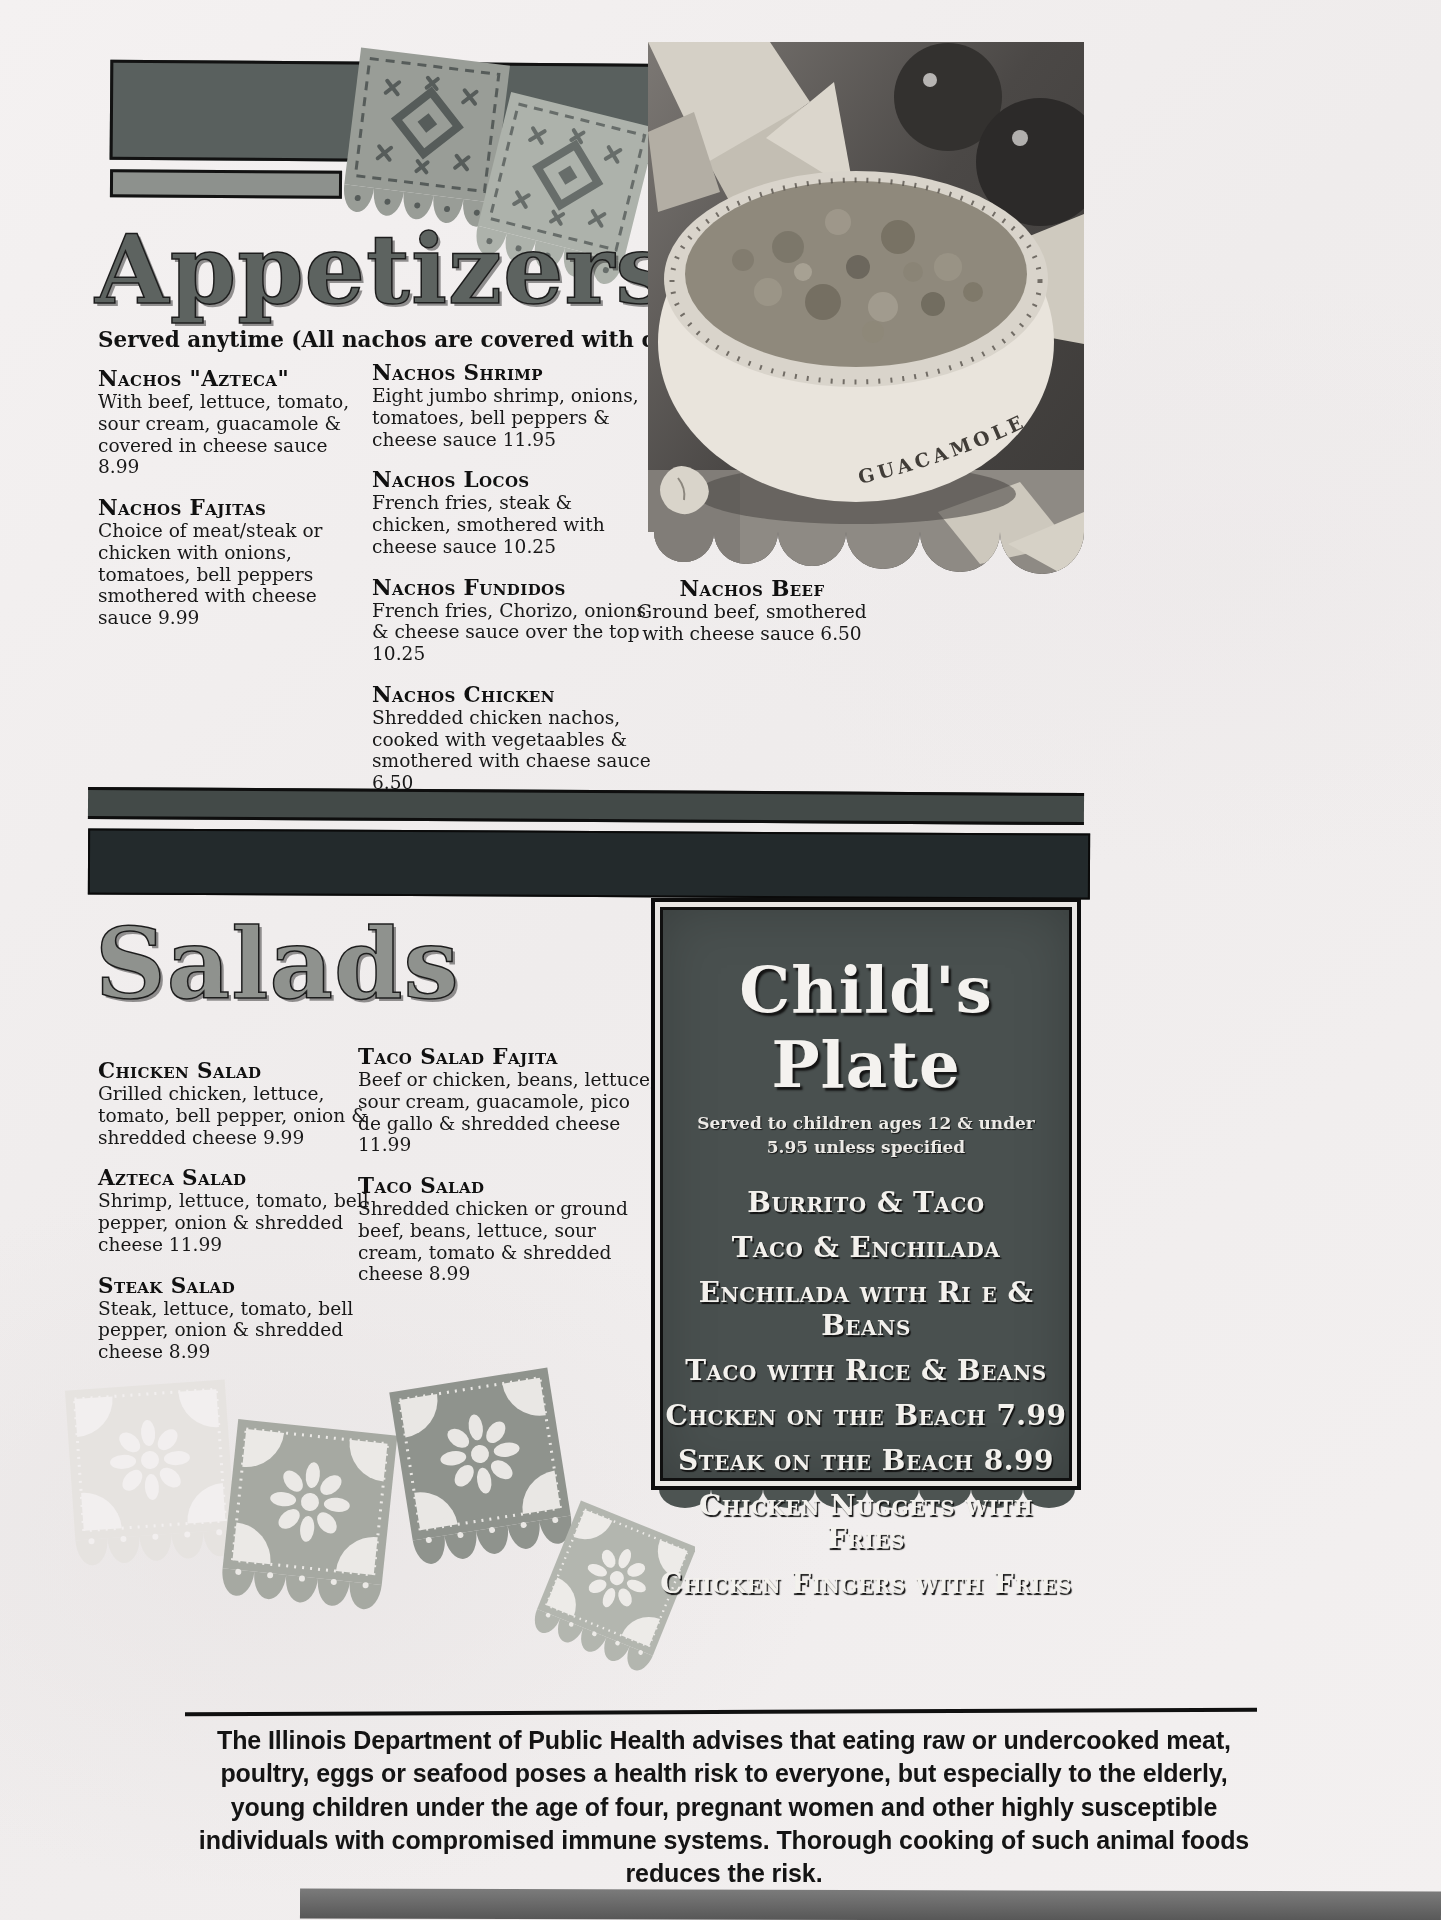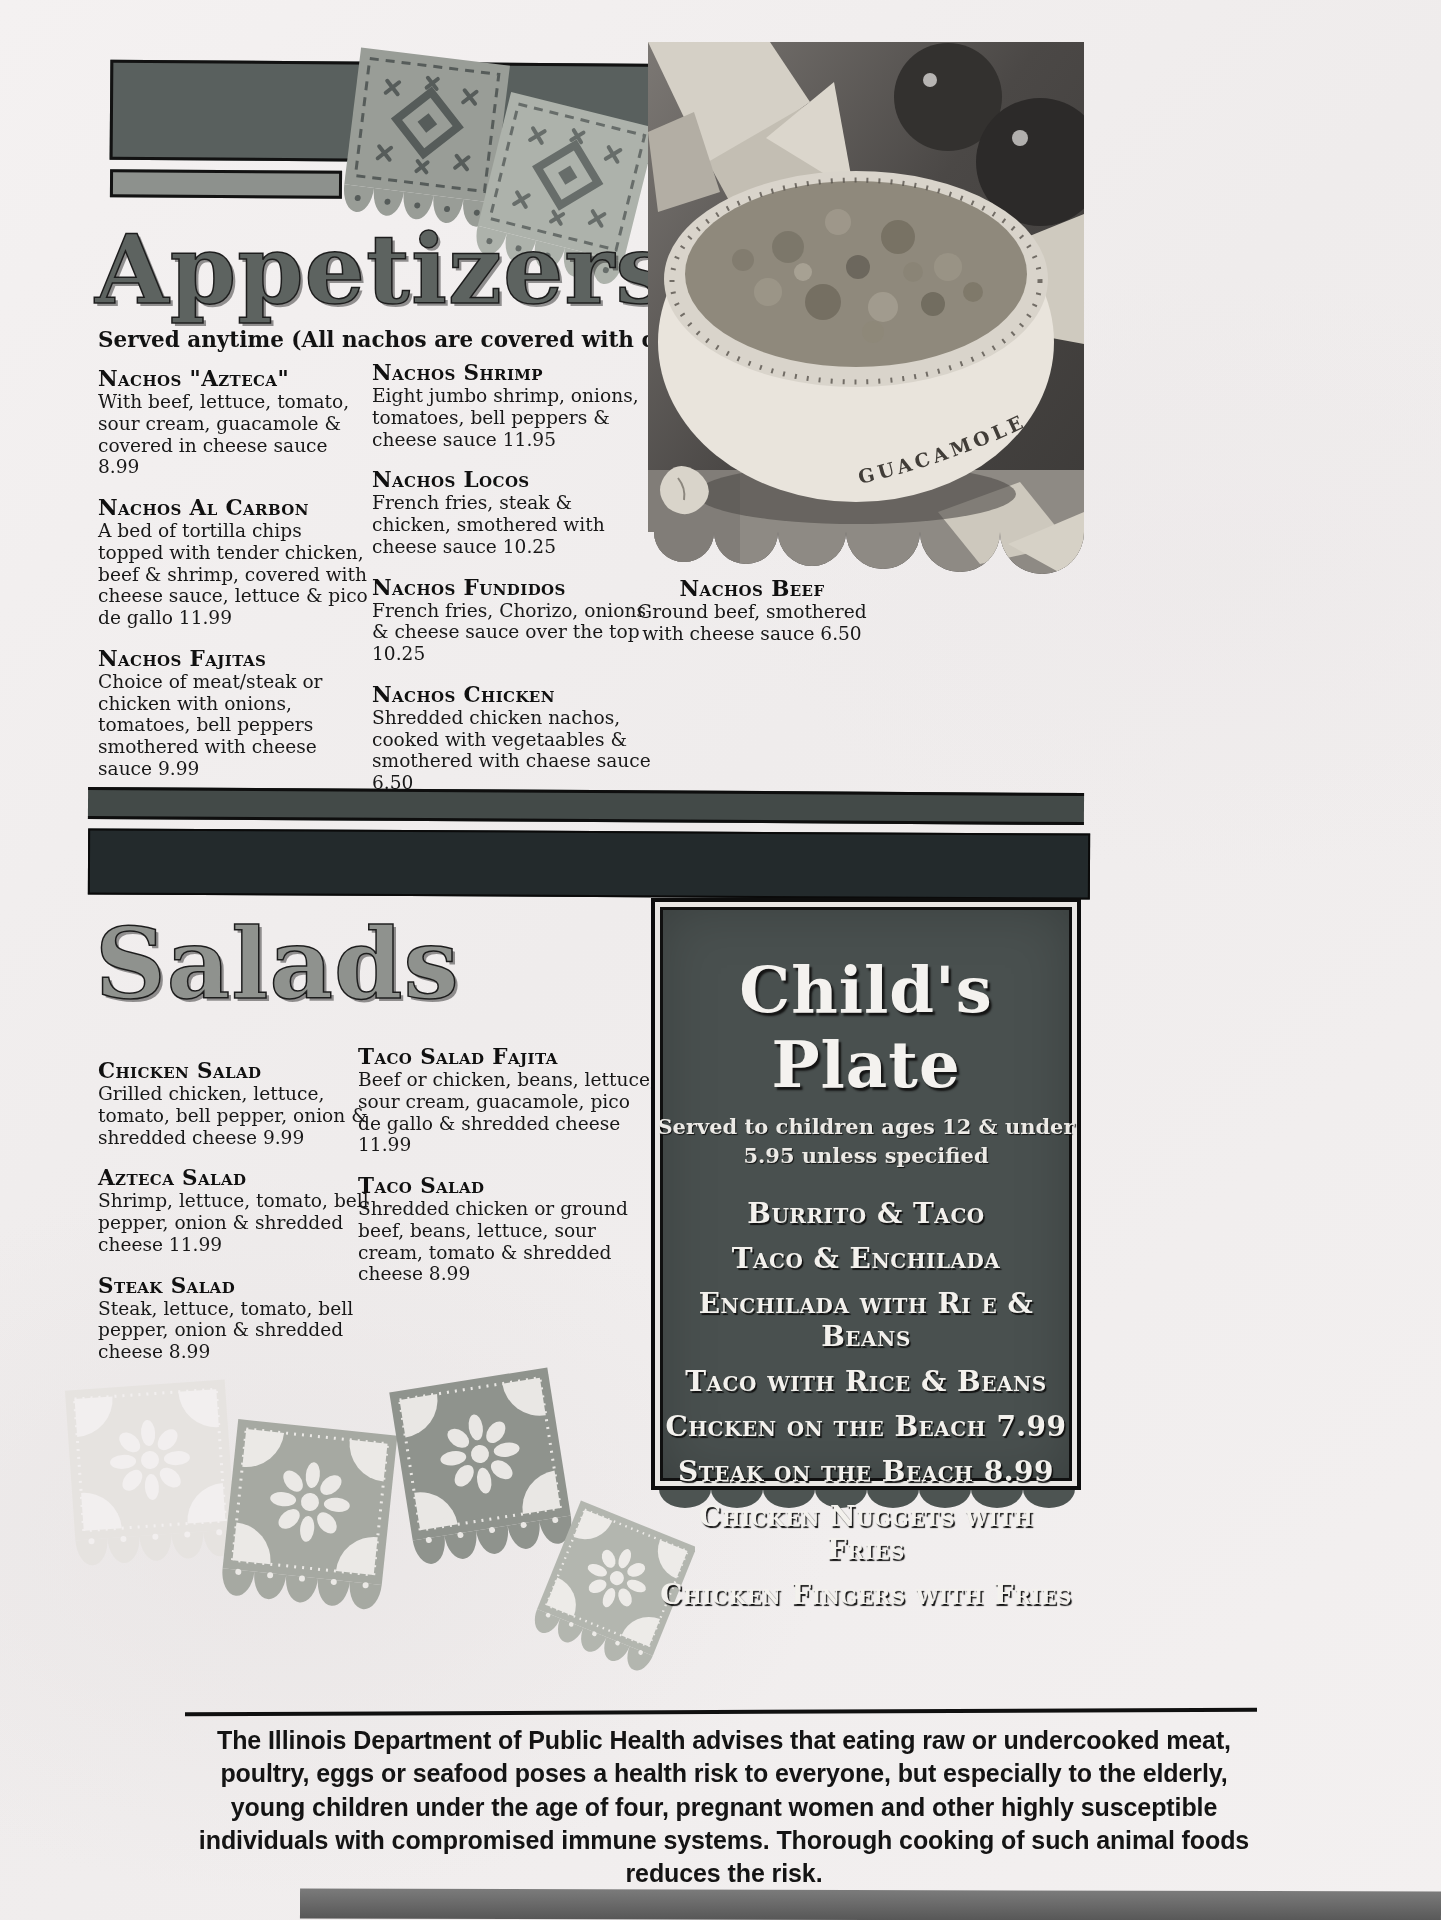--- a/index.html
+++ b/index.html
@@ -40,21 +40,21 @@
      border-top:3px solid #0e0e0e;border-bottom:3px solid #0e0e0e;transform:rotate(.35deg);}
   .divider-thick{left:88px;top:831px;width:998px;height:62px;background:var(--band_dark,#232a2c);
      border:2px solid #0a0a0a;transform:rotate(.3deg);}
   
   .childbox{left:651px;top:898px;width:430px;height:592px;background:var(--panel_bg,#49504f);
     border:4px solid #0d0d0d;box-sizing:border-box;z-index:4;
     box-shadow:inset 0 0 0 5px #e9e7e4, inset 0 0 0 8px #101010, inset 0 0 60px rgba(0,0,0,.25);
     text-align:center;}
   .child-title{margin-top:50px;font-size:64px;font-weight:bold;color:#f4f2ef;
     text-shadow:2.5px 2.5px 2px #141414;letter-spacing:1px;}
-  .child-sub{font-size:21px;font-weight:bold;color:#eceae6;line-height:1.4;margin-top:10px;
+  .child-sub{font-size:17px;font-weight:bold;color:#eceae6;line-height:1.4;margin-top:10px;
     text-shadow:1px 1px 1px #141414;}
   .child-items{margin-top:26px;}
   .child-item{font-size:28px;font-weight:bold;font-variant:small-caps;color:#f3f1ed;
     margin:12px 0;letter-spacing:.5px;text-shadow:1.5px 1.5px 1px #121212;}
   .child-scallops{left:655px;top:1489px;z-index:3;}
   .banners-bottom{left:55px;top:1365px;z-index:1;}
   
   .rule{left:185px;top:1710px;width:1072px;height:3.5px;background:#101010;transform:rotate(-.25deg);}
   .disclaimer{left:195px;top:1724px;width:1058px;text-align:center;
     font-family:"Liberation Sans",sans-serif;font-size:25px;font-weight:700;
@@ -165,24 +165,20 @@
   <div class="abs big-title appetizers-title">Appetizers</div>
   <div class="abs subtitle">Served anytime (All nachos are covered with cheese sauce)</div>
 
   <div class="abs col app-col1">
 
       <div class="menu-item">
         <div class="item-name">Nachos "Azteca"</div>
         <div class="item-desc">With beef, lettuce, tomato, sour cream, guacamole &amp; covered in cheese sauce 8.99</div>
       </div>
 
-      <div class="menu-item">
-        <div class="item-name">Nachos Al Carbon</div>
-        <div class="item-desc">A bed of tortilla chips topped with tender chicken, beef &amp; shrimp, covered with cheese sauce, lettuce &amp; pico de gallo 11.99</div>
-      </div>
 
       <div class="menu-item">
         <div class="item-name">Nachos Fajitas</div>
         <div class="item-desc">Choice of meat/steak or chicken with onions, tomatoes, bell peppers smothered with cheese sauce 9.99</div>
       </div>
     </div>
   <div class="abs col app-col2">
 
       <div class="menu-item">
         <div class="item-name">Nachos Shrimp</div>

